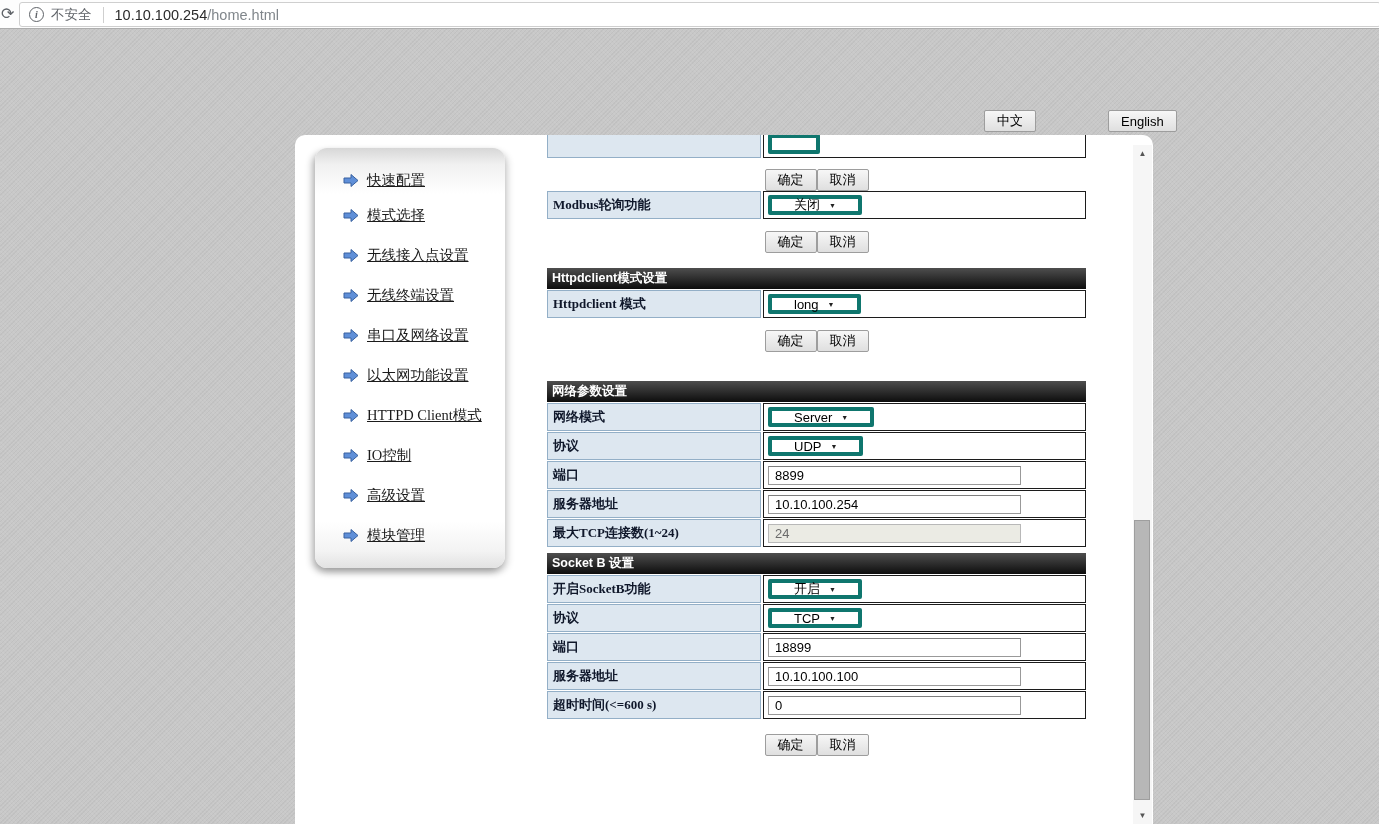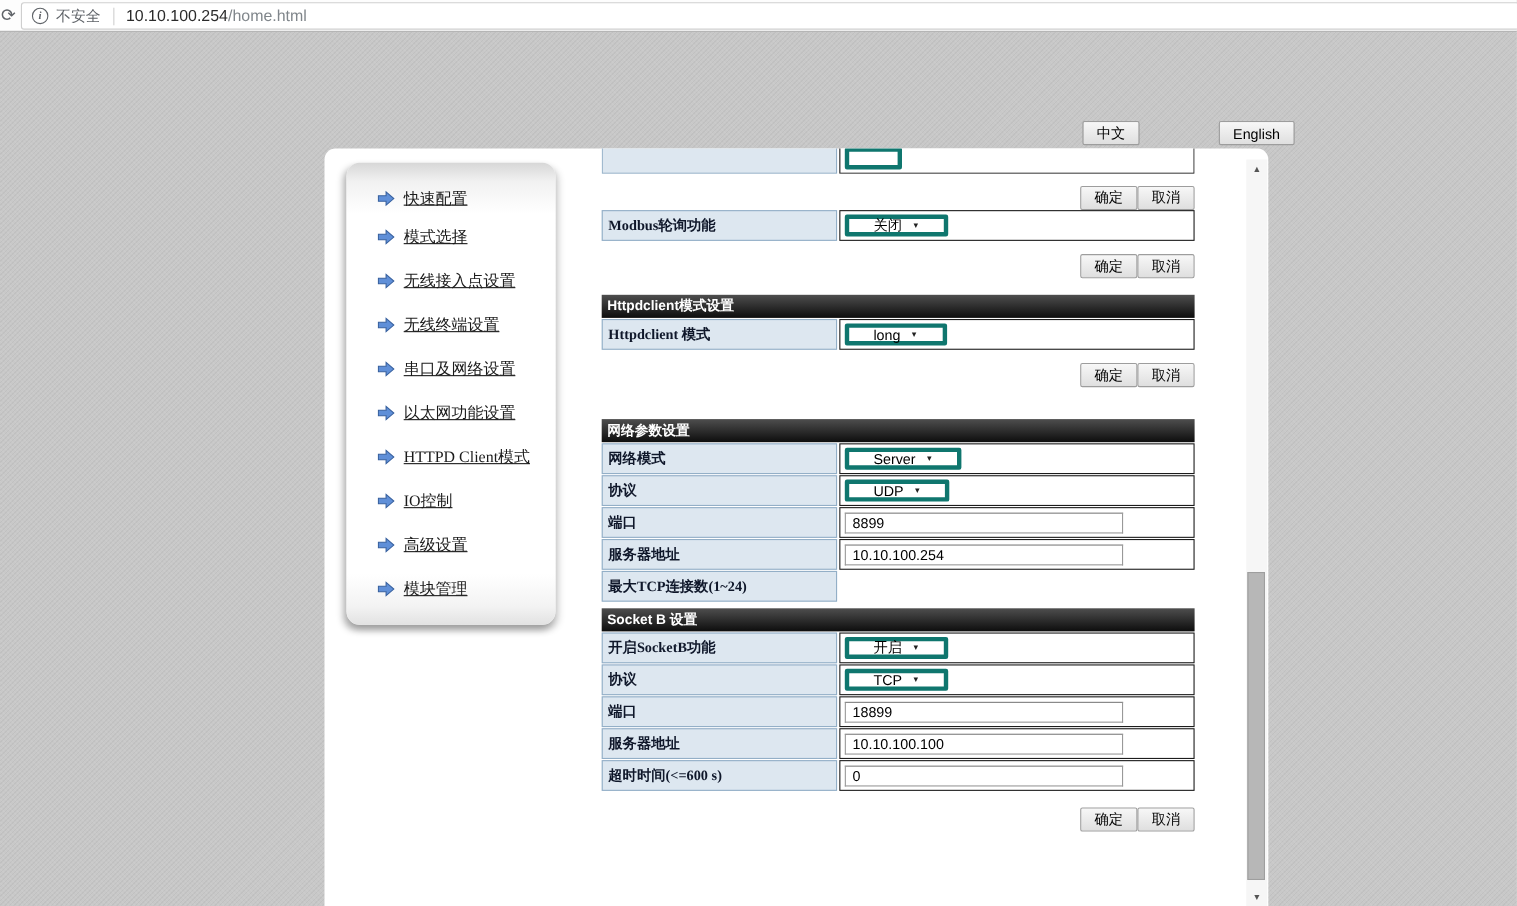--- a/index.html
+++ b/index.html
@@ -112,21 +112,21 @@
     font-size:13px; color:#000; padding:0 22px; cursor:default;
   }
   .select .caret { font-size:7px; color:#222; margin-left:9px; }
   .tinput {
     width:253px; height:19px; border:1px solid #999; border-top-color:#7e7e7e;
     font-family:"Liberation Sans", sans-serif; font-size:13px; color:#000;
     padding:1px 6px; background:#fff;
   }
   .tinput:disabled { background:#ebebe4; color:#6b6b6b; border-color:#b8b8b8; }
 
-  .btn-row { display:flex; justify-content:flex-end; }
+  .btn-row { display:flex; justify-content:center; }
   .mt11{margin-top:11px;} .mt15{margin-top:15px;} .mt12{margin-top:12px;}
   .mt29{margin-top:29px;} .mt6{margin-top:6px;}
 </style>
 </head>
 <body>
 
 <div class="toolbar">
   <span class="reload">⟳</span>
   <div class="omnibox">
     <span class="info-icon">i</span>
@@ -278,20 +278,23 @@
       </div>
     </div>
     <div class="trow">
       <div class="tlabel">服务器地址</div>
       <div class="tvalue">
         <input class="tinput" value="10.10.100.254" style="">
       </div>
     </div>
     <div class="trow">
       <div class="tlabel">最大TCP连接数(1~24)</div>
+      <div class="tvalue">
+        <input class="tinput" disabled="" value="24" style="">
+      </div>
     </div>
 
     <div class="sec-header mt6">Socket B 设置</div>
     <div class="trow">
       <div class="tlabel">开启SocketB功能</div>
       <div class="tvalue">
         <div class="select">
           <span>开启</span>
             <span class="caret">▼</span>
         </div>

